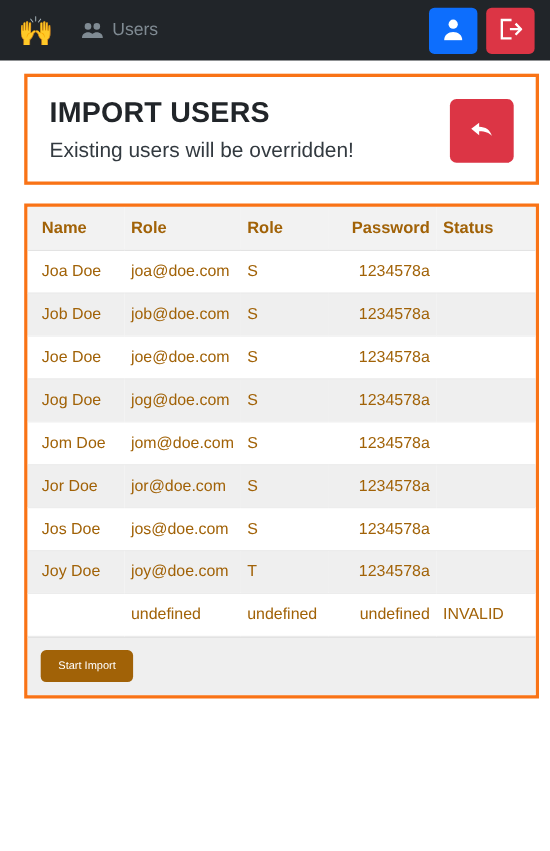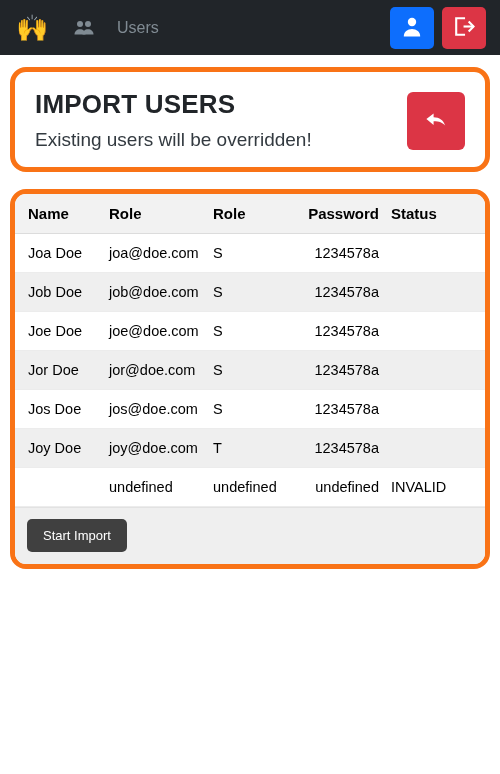--- a/index.html
+++ b/index.html
@@ -21,21 +21,21 @@
     position: relative;
   }
   .brand {
     display: flex; align-items: center; justify-content: center;
     width: 46px; height: 40px;
     font-size: 26px; line-height: 1;
     text-decoration: none;
     user-select: none;
   }
   .nav-link {
-    display: flex; align-items: center; gap: 23px;
+    display: flex; align-items: center; gap: 8px;
     color: #808b93;
     font-size: 16px;
     text-decoration: none;
     margin-left: 18px;
   }
   .nav-link svg { display: block; }
   .nav-right {
     margin-left: auto;
     display: flex; align-items: center; gap: 8px;
     padding-right: 6px;
@@ -51,22 +51,23 @@
   .btn-danger-sq  { background: #dc3545; }
 
   
   .page {
     padding: 12px 10px 0 10px;
     background: #ffffff;
   }
 
   .card {
     background: #ffffff;
-    border: 5px solid #f97316;
-    border-radius: 16px;
+    border: 3px solid #f97316;
+    border-radius: 0;
+    margin-left: 12px;
   }
 
   .card-head {
     padding: 18px 20px 16px 20px;
     display: flex;
     align-items: flex-start;
   }
   .head-texts { flex: 1 1 auto; }
   .page-title {
     margin: 0 0 10px 0;
@@ -90,21 +91,21 @@
     cursor: pointer;
     margin-top: 2px;
   }
 
   .card-table { margin-top: 17px; overflow: hidden; }
 
   table {
     width: 100%;
     border-collapse: collapse;
     font-size: 14.5px;
-    color: #000000;
+    color: #a16207;
   }
   thead th {
     background: #f2f2f2;
     text-align: left;
     font-weight: bold;
     font-size: 15px;
     padding: 11px 6px 11px 6px;
     border-bottom: 1px solid #dcdcdc;
     white-space: nowrap;
   }
@@ -122,25 +123,25 @@
   .col-role  { width: 80px; }
   .col-pass  { width: 98px; text-align: right; }
   .col-stat  { width: auto; }
 
   .card-foot {
     background: #efefef;
     padding: 11px 12px 12px 12px;
     border-top: 1px solid #e2e2e2;
   }
   .btn-import {
-    background: #404040;
+    background: #a16207;
     color: #ffffff;
     border: none;
     border-radius: 5px;
-    font-size: 13px;
+    font-size: 10px;
     font-family: "Liberation Sans", sans-serif;
     padding: 9px 16px;
     cursor: pointer;
   }
 </style>
 </head>
 <body>
 
 <div class="navbar">
   <a class="brand" href="#">
@@ -225,20 +226,34 @@
             <td class="col-stat"></td>
           </tr>
           <tr>
             <td class="col-name">Joe Doe</td>
             <td class="col-email">joe@doe.com</td>
             <td class="col-role">S</td>
             <td class="col-pass">1234578a</td>
             <td class="col-stat"></td>
           </tr>
           <tr>
+            <td class="col-name">Jog Doe</td>
+            <td class="col-email">jog@doe.com</td>
+            <td class="col-role">S</td>
+            <td class="col-pass">1234578a</td>
+            <td class="col-stat"></td>
+          </tr>
+          <tr>
+            <td class="col-name">Jom Doe</td>
+            <td class="col-email">jom@doe.com</td>
+            <td class="col-role">S</td>
+            <td class="col-pass">1234578a</td>
+            <td class="col-stat"></td>
+          </tr>
+          <tr>
             <td class="col-name">Jor Doe</td>
             <td class="col-email">jor@doe.com</td>
             <td class="col-role">S</td>
             <td class="col-pass">1234578a</td>
             <td class="col-stat"></td>
           </tr>
           <tr>
             <td class="col-name">Jos Doe</td>
             <td class="col-email">jos@doe.com</td>
             <td class="col-role">S</td>

